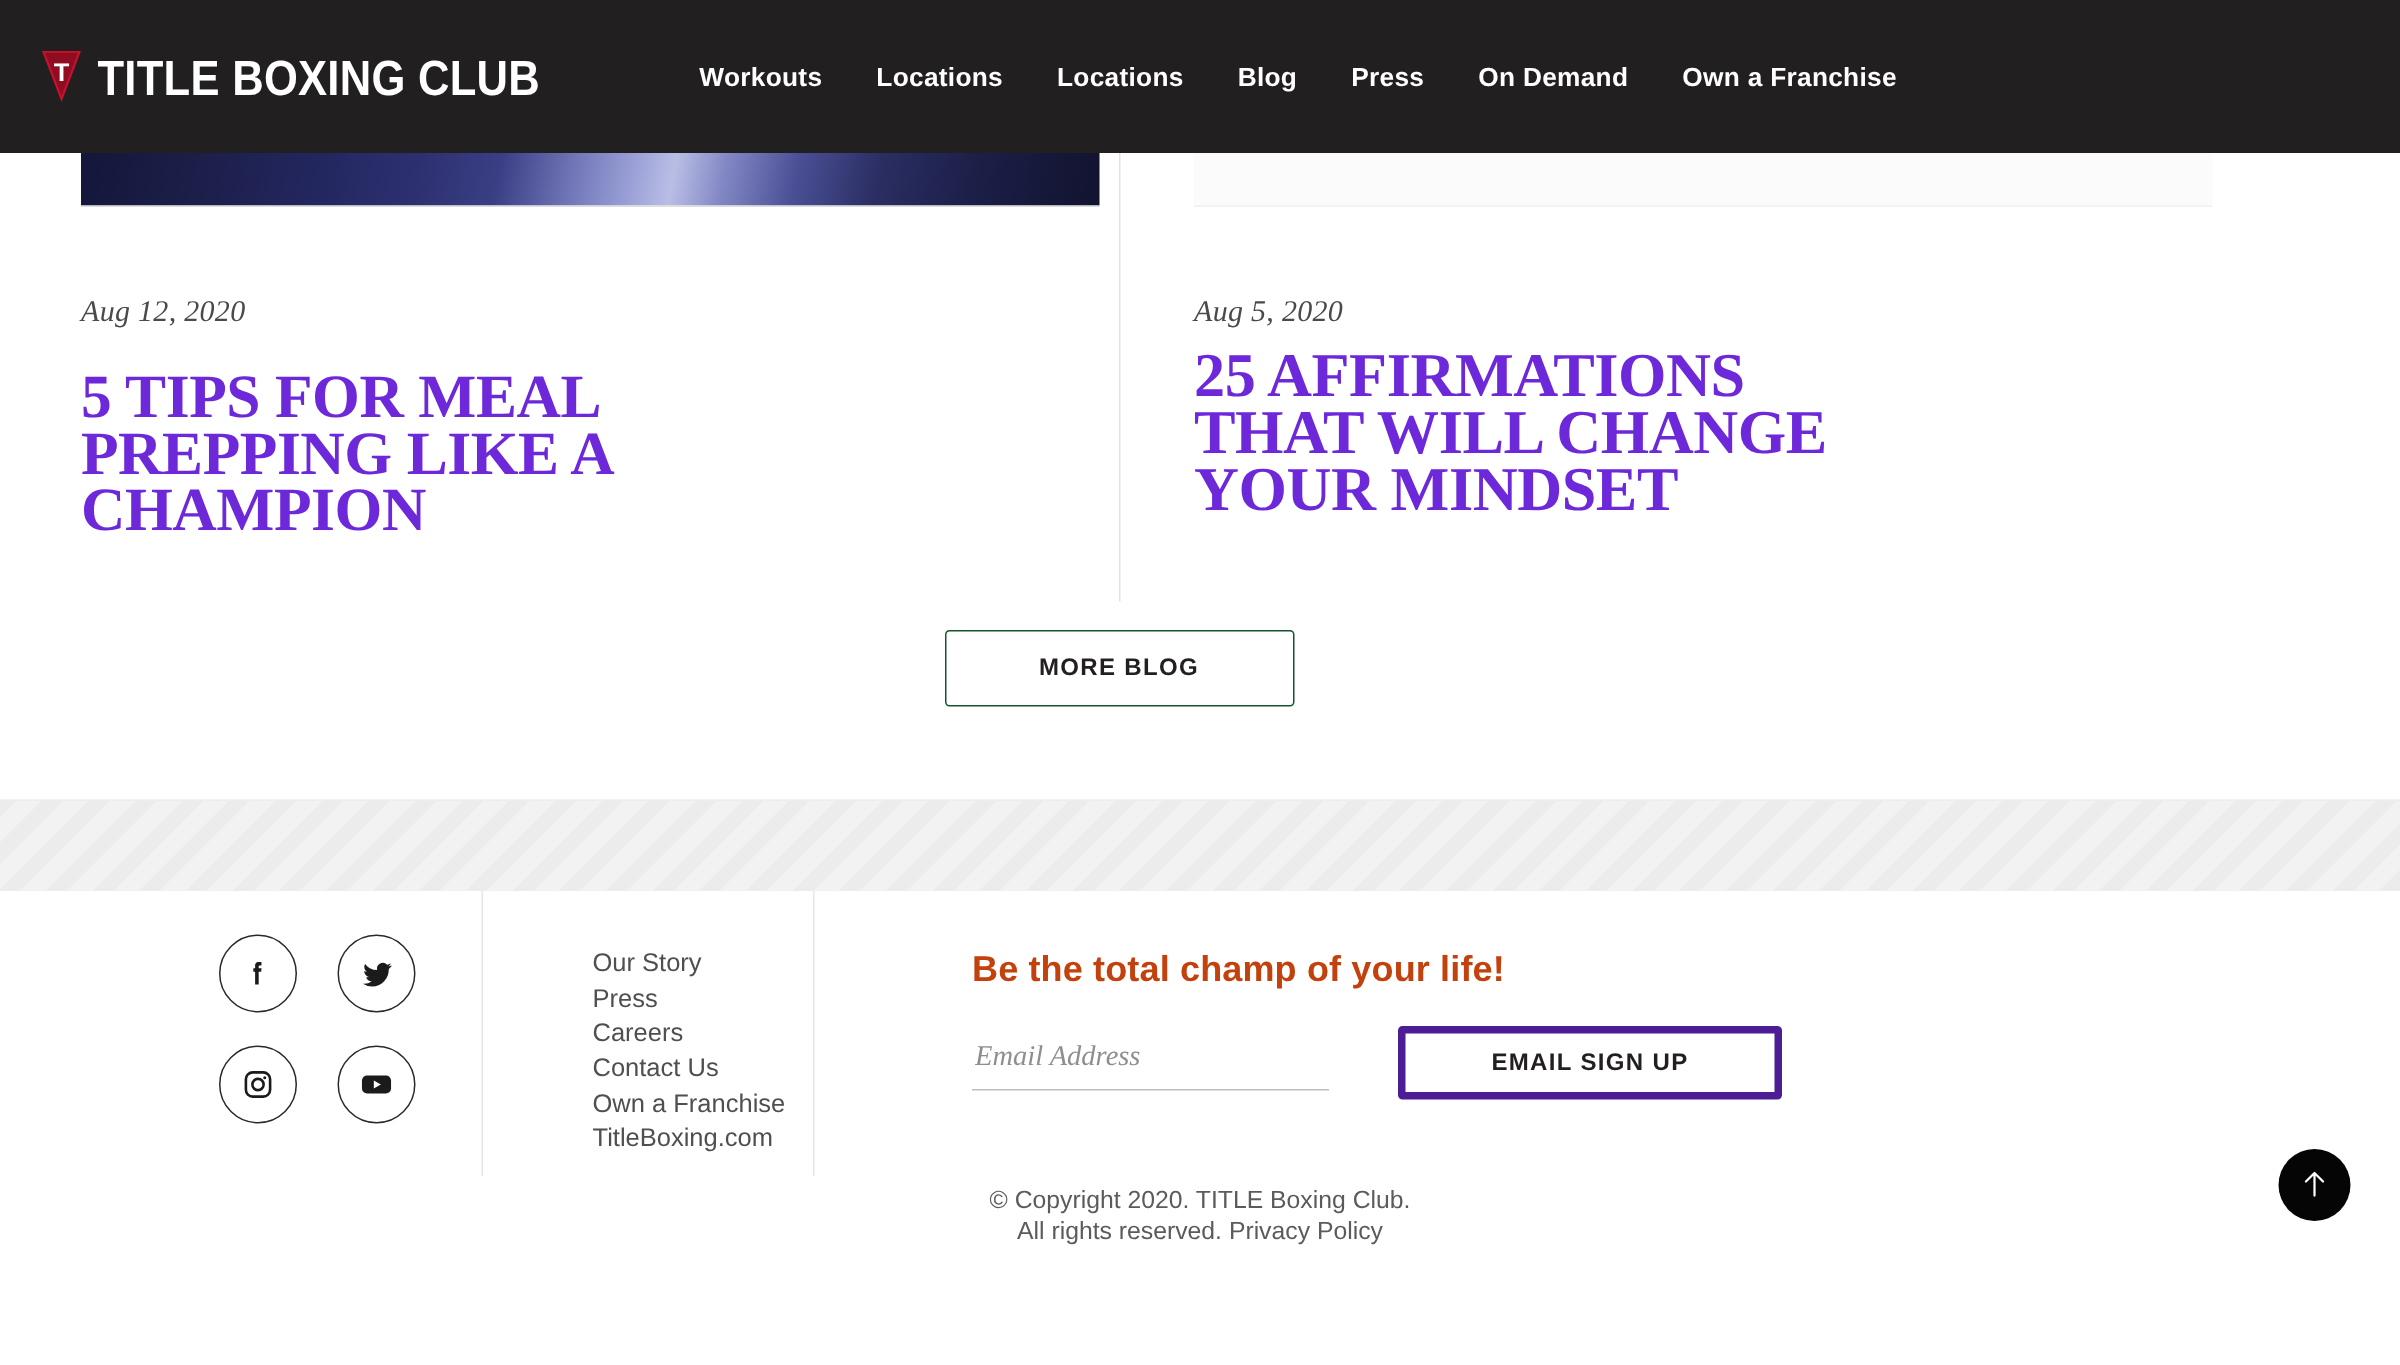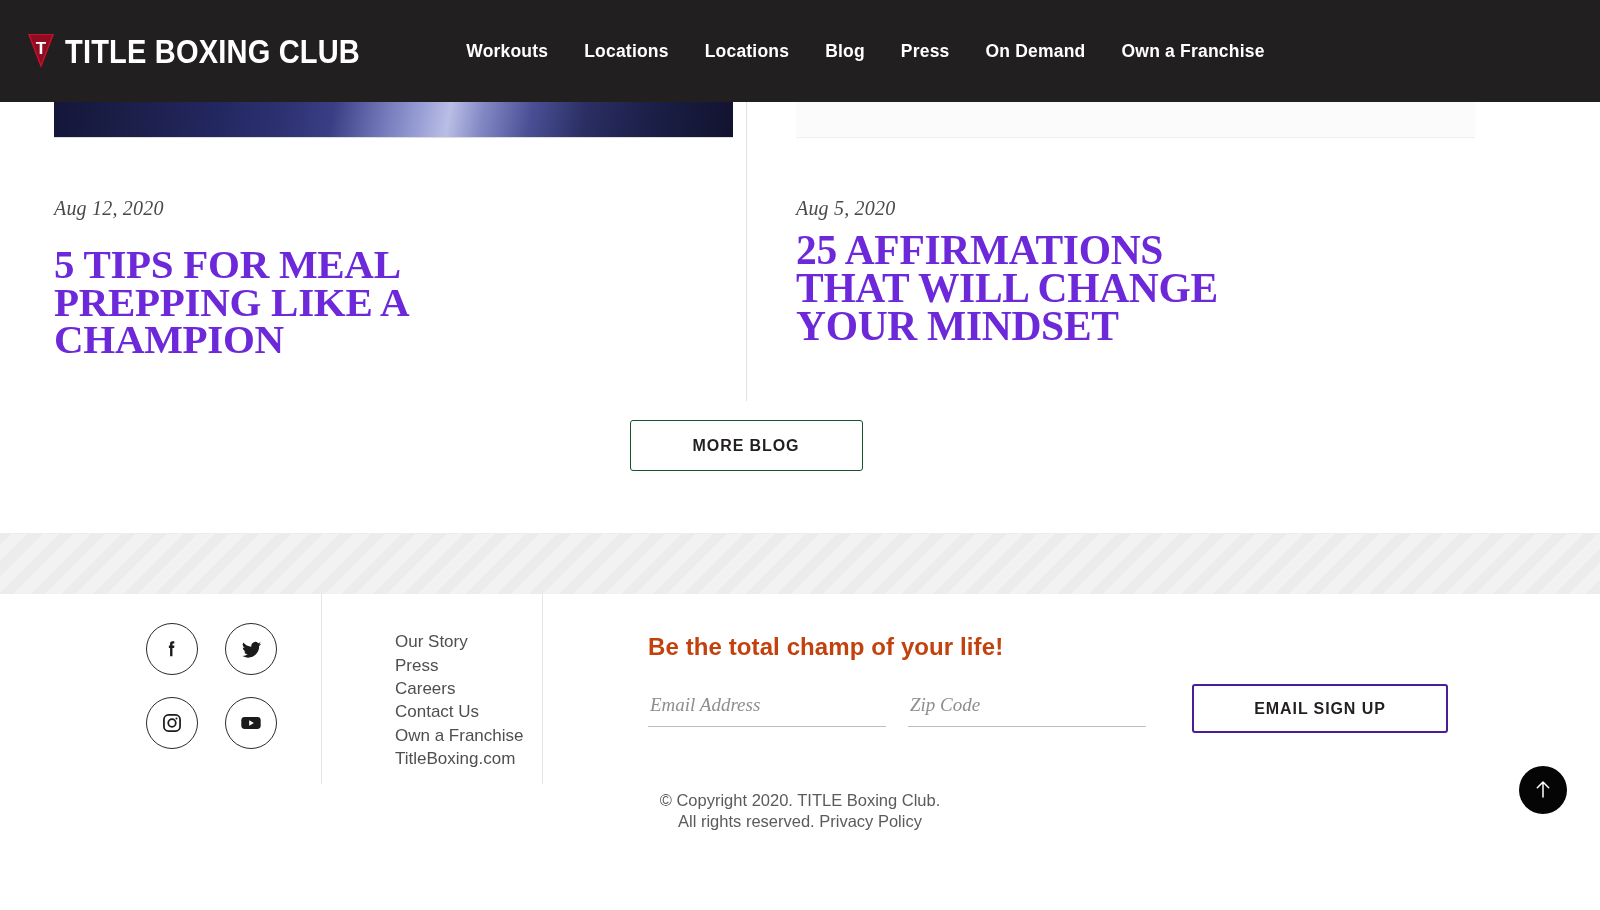--- a/index.html
+++ b/index.html
@@ -307,21 +307,21 @@
   .field::placeholder {
     color: #8e8e8e;
     font-style: italic;
     opacity: 1;
   }
   .signup-btn {
     width: 256px;
     height: 49px;
     margin-left: 24px;
     margin-top: -6px;
-    border: 2px solid #4c1d95;
+    border: 5px solid #4c1d95;
     border-radius: 3px;
     background: #ffffff;
     color: #231f20;
     font-family: "Liberation Sans", sans-serif;
     font-weight: 700;
     font-size: 16px;
     letter-spacing: 0.9px;
     cursor: pointer;
   }
 
@@ -453,21 +453,20 @@
       <a class="footer-link" href="#">Careers</a>
       <a class="footer-link" href="#">Contact Us</a>
       <a class="footer-link" href="#">Own a Franchise</a>
       <a class="footer-link" href="#">TitleBoxing.com</a>
     </nav>
 
     <div class="signup-col">
       <div class="signup-heading">Be the total champ of your life!</div>
       <div class="signup-row">
         <input class="field" type="text" placeholder="Email Address" style="">
-        <input class="field" type="text" placeholder="Zip Code" style="">
         <button class="signup-btn">EMAIL SIGN UP</button>
       </div>
     </div>
   </div>
 
   <div class="copyright">
     <div>© Copyright 2020. TITLE Boxing Club.</div>
     <div><span>All rights reserved. </span><a href="#">Privacy Policy</a></div>
   </div>
 

